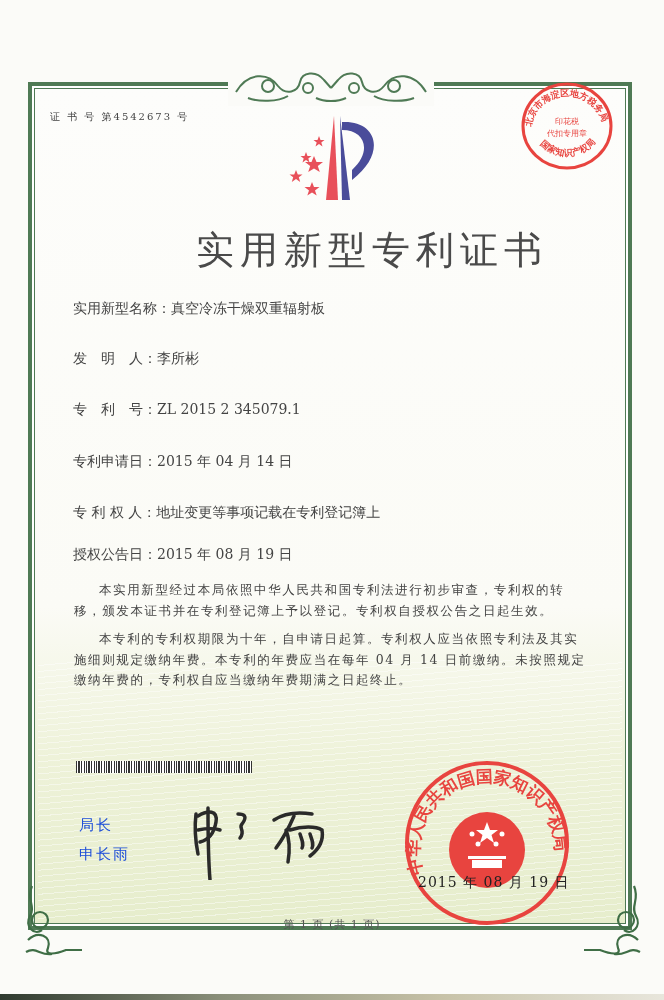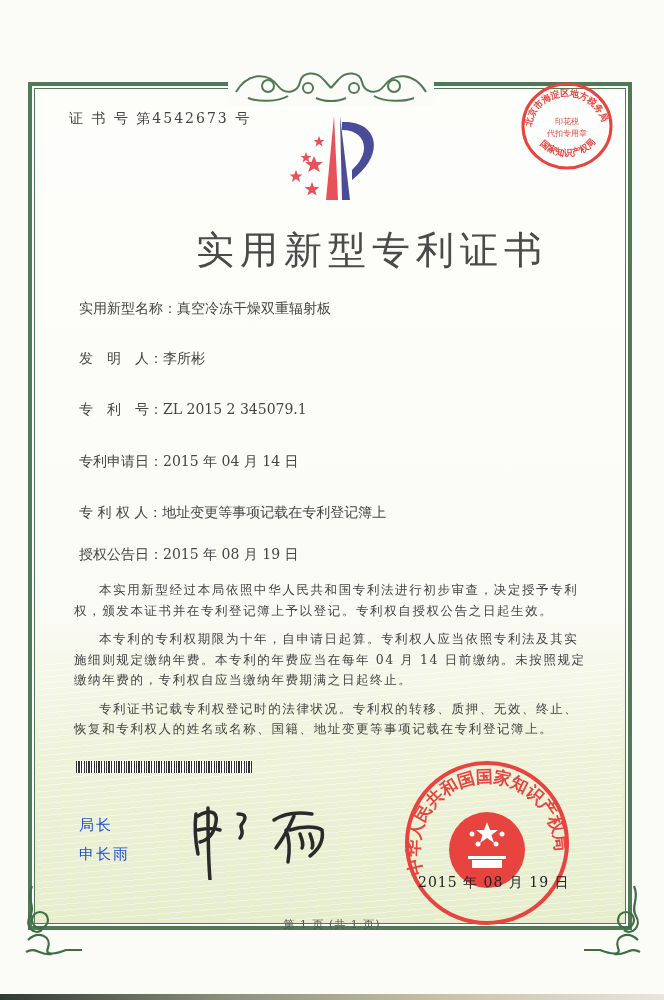--- a/index.html
+++ b/index.html
@@ -27,31 +27,31 @@
     pointer-events:none;
   }
   .ornament-top {
     position:absolute; left:228px; top:62px; width:206px; height:44px;
   }
   .ornament-corner { position:absolute; width:60px; height:80px; }
   .ornament-corner.bl { left:22px; top:880px; }
   .ornament-corner.br { left:584px; top:880px; transform:scaleX(-1); }
 
   .cert-no {
-    position:absolute; left:69px; top:110px; font-size:14px; letter-spacing:2px; color:#444;
+    position:absolute; left:50px; top:110px; font-size:10px; letter-spacing:2px; color:#444;
   }
   .logo { position:absolute; left:276px; top:112px; width:110px; height:90px; }
   .fee-stamp { position:absolute; left:519px; top:80px; width:96px; height:92px; }
   .title {
     position:absolute; left:0; width:664px; top:200px; text-align:center;
     font-family:"DejaVu Sans","Liberation Sans",sans-serif;
     font-size:38px; letter-spacing:6px; color:#4a4a4a; font-weight:normal;padding-left:40px;
   }
   .field {
-    position:absolute; left:73px; font-size:14px; color:#444; white-space:nowrap;margin-left:6px;
+    position:absolute; left:73px; font-size:14px; color:#444; white-space:nowrap;
   }
   .field .lbl { display:inline-block; }
   .field .val { display:inline-block; }
   .body-text {
     position:absolute; left:74px; width:514px; top:580px;
     font-size:12.5px; line-height:20.5px; color:#444;
     letter-spacing:1.6px;
   }
   .body-text p { margin:0; text-indent:2em; }
   .body-text p + p { margin-top:8px; }
@@ -165,23 +165,22 @@
   <span class="lbl">专利申请日：</span><span class="val">2015 年 04 月 14 日</span>
 </div>
 <div class="field" style="top:504px">
   <span class="lbl">专 利 权 人：</span><span class="val">地址变更等事项记载在专利登记簿上</span>
 </div>
 <div class="field" style="top:546px">
   <span class="lbl">授权公告日：</span><span class="val">2015 年 08 月 19 日</span>
 </div>
 
 <div class="body-text">
-  <p>本实用新型经过本局依照中华人民共和国专利法进行初步审查，决定授予专利权，颁发本证书并在专利登记簿上予以登记。专利权自授权公告之日起生效。</p>
+  <p>本实用新型经过本局依照中华人民共和国专利法进行初步审查，专利权的转移，颁发本证书并在专利登记簿上予以登记。专利权自授权公告之日起生效。</p>
   <p>本专利的专利权期限为十年，自申请日起算。专利权人应当依照专利法及其实施细则规定缴纳年费。本专利的年费应当在每年 04 月 14 日前缴纳。未按照规定缴纳年费的，专利权自应当缴纳年费期满之日起终止。</p>
-  <p>专利证书记载专利权登记时的法律状况。专利权的转移、质押、无效、终止、恢复和专利权人的姓名或名称、国籍、地址变更等事项记载在专利登记簿上。</p>
 </div>
 
 <div class="barcode"></div>
 
 <div class="director-title">局长</div>
 <div class="director-name">申长雨</div>
 
 <svg class="signature" viewBox="0 0 150 80">
   <g fill="none" stroke="#2a2a2a" stroke-width="3.5" stroke-linecap="round">
     <path d="M6 14 C4 30, 6 44, 8 54"></path>

